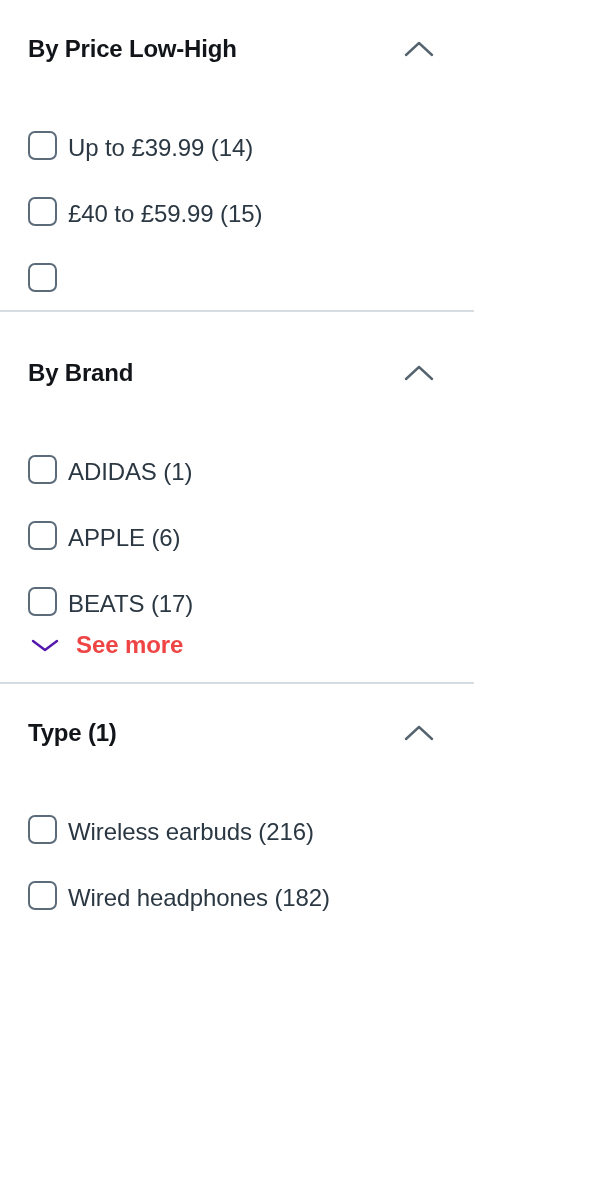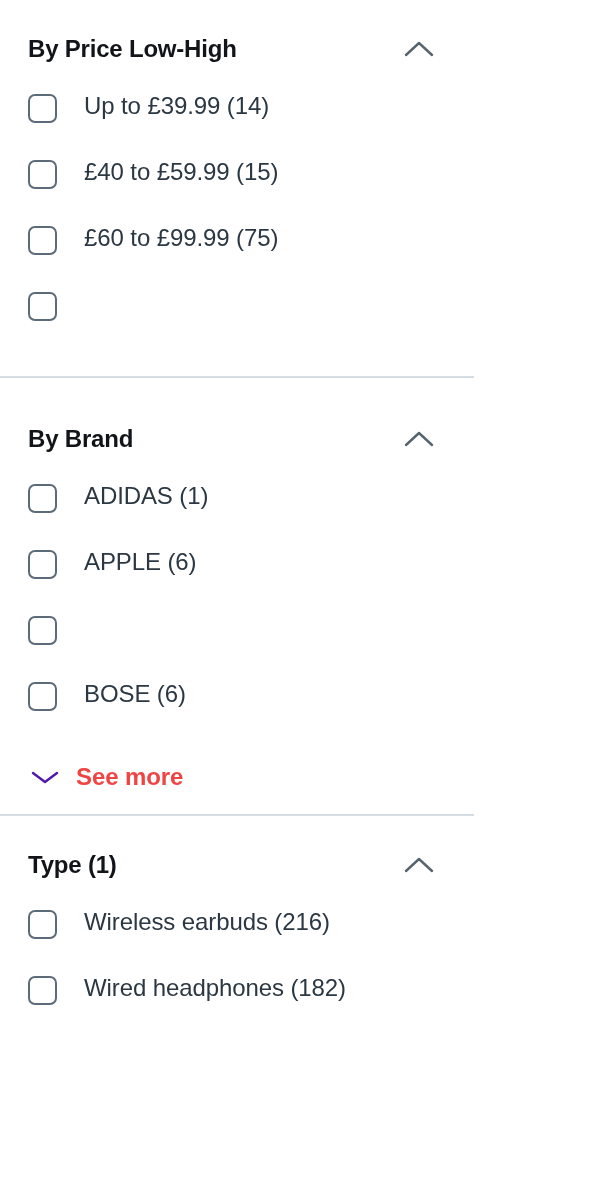--- a/index.html
+++ b/index.html
@@ -48,24 +48,23 @@
     justify-content: center;
     flex: none;
     margin-right: 10px;
   }
   .chev svg { display: block; }
   .options {
     padding-top: 14px;
   }
   .option-row {
     display: flex;
-    align-items: flex-start;
+    align-items: flex-end;
     height: 66px;
     cursor: pointer;
-    gap: 16px;
   }
   .checkbox {
     width: 29px;
     height: 29px;
     border: 2px solid #5b6b7a;
     border-radius: 7px;
     box-sizing: border-box;
     background: #ffffff;
     flex: none;
   }
@@ -131,24 +130,20 @@
       <div class="option-row">
         <span class="checkbox"></span>
         <span class="option-label">Up to £39.99 (14)</span>
       </div>
       <div class="option-row">
         <span class="checkbox"></span>
         <span class="option-label">£40 to £59.99 (15)</span>
       </div>
       <div class="option-row">
         <span class="checkbox"></span>
-        <span class="option-label">£60 to £99.99 (75)</span>
-      </div>
-      <div class="option-row">
-        <span class="checkbox"></span>
       </div>
     </div>
   </section>
 
   <hr class="divider">
 
   <section class="facet sect-brand">
     <div class="facet-header">
       <span class="facet-title">By Brand</span>
       <span class="chev">
@@ -161,24 +156,21 @@
       <div class="option-row">
         <span class="checkbox"></span>
         <span class="option-label">ADIDAS (1)</span>
       </div>
       <div class="option-row">
         <span class="checkbox"></span>
         <span class="option-label">APPLE (6)</span>
       </div>
       <div class="option-row">
         <span class="checkbox"></span>
-      </div>
-      <div class="option-row">
-        <span class="checkbox"></span>
-        <span class="option-label">BOSE (6)</span>
+        <span class="option-label">BEATS (17)</span>
       </div>
       <div class="see-more-row">
         <span class="see-more-chev">
           <svg width="28" height="16" viewBox="0 0 28 16" fill="none" aria-hidden="true">
             <path d="M2 4 L14 13 L26 4" stroke="#5417ad" stroke-width="2.4" stroke-linecap="round" stroke-linejoin="round"></path>
           </svg>
         </span>
         <span class="see-more-label">See more</span>
       </div>
     </div>

